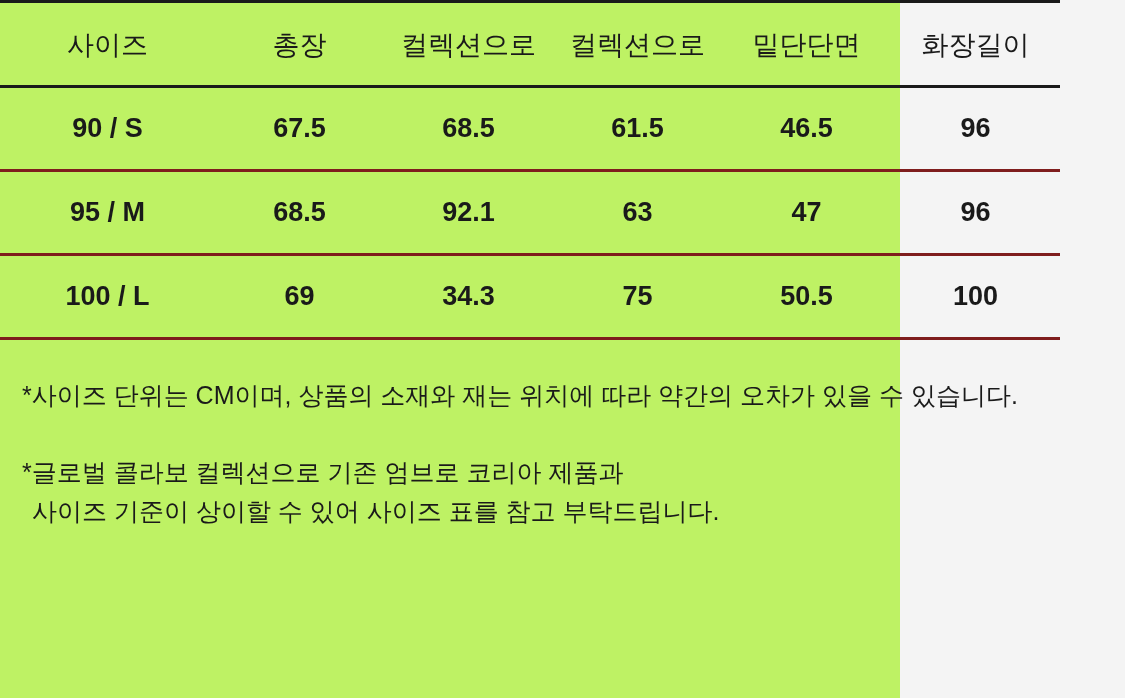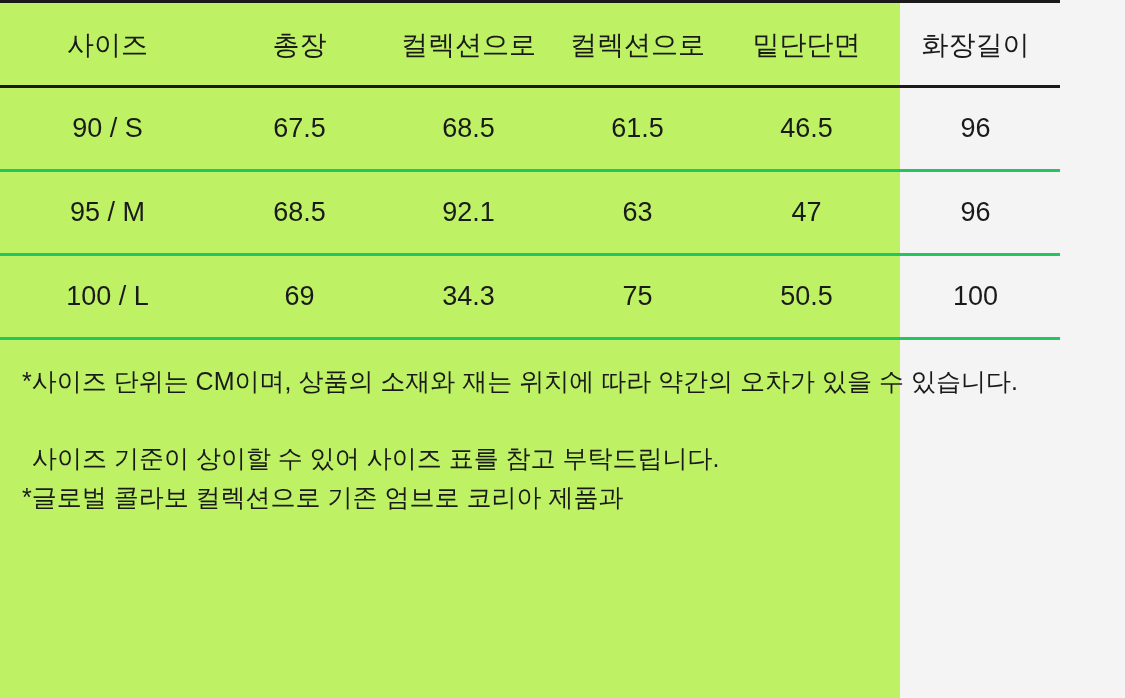--- a/index.html
+++ b/index.html
@@ -32,36 +32,37 @@
     border-bottom: 3px solid #1a1a1a;
   }
   .size-table th {
     font-weight: normal;
     font-size: 27px;
     text-align: center;
     padding: 24px 0 22px 0;
     color: #1a1a1a;
   }
   .size-table tbody tr {
-    border-bottom: 3px solid #22c55e;
+    border-bottom: 3px solid #7f1d1d;
+    font-weight: bold;
   }
   .size-table td {
     font-size: 27px;
     text-align: center;
     padding: 25px 0 25px 0;
     color: #1a1a1a;
   }
   .size-table th:first-child,
   .size-table td:first-child {
     width: 215px;
   }
   .notes {
     width: 1060px;
     margin: 0 auto;
-    padding-top: 22px;
+    padding-top: 36px;
   }
   .note-line {
     font-size: 25px;
     line-height: 1.55;
     color: #1a1a1a;
     padding-left: 22px;
   }
   .note-gap {
     height: 38px;
   }
@@ -109,17 +110,17 @@
         <td>75</td>
         <td>50.5</td>
         <td>100</td>
       </tr>
     </tbody>
   </table>
 
   <div class="notes">
     <div class="note-line">*사이즈 단위는 CM이며, 상품의 소재와 재는 위치에 따라 약간의 오차가 있을 수 있습니다.</div>
     <div class="note-gap"></div>
+    <div class="note-line">*글로벌 콜라보 컬렉션으로 기존 엄브로 코리아 제품과</div>
     <div class="note-line note-indent">사이즈 기준이 상이할 수 있어 사이즈 표를 참고 부탁드립니다.</div>
-    <div class="note-line">*글로벌 콜라보 컬렉션으로 기존 엄브로 코리아 제품과</div>
   </div>
 
 </div>
 
 </body></html>

